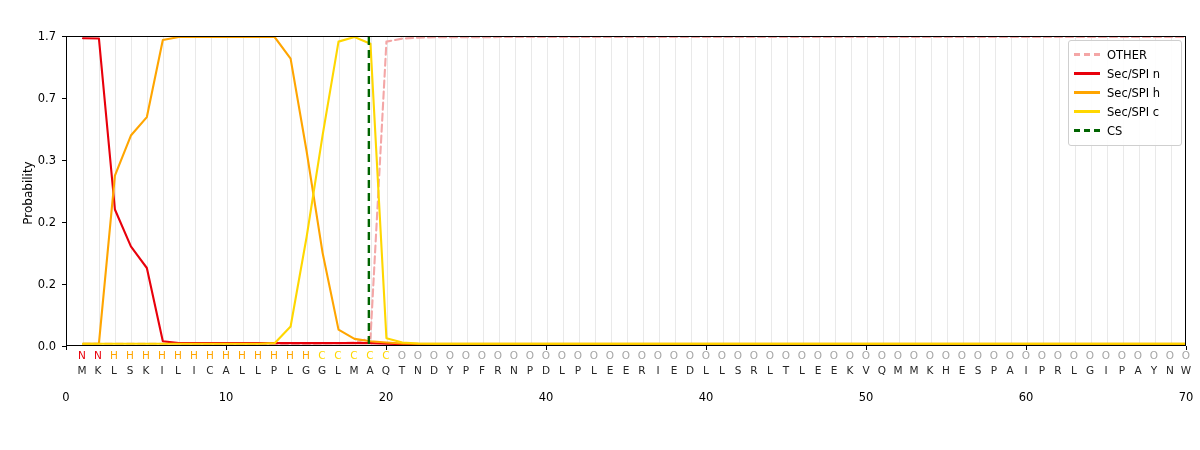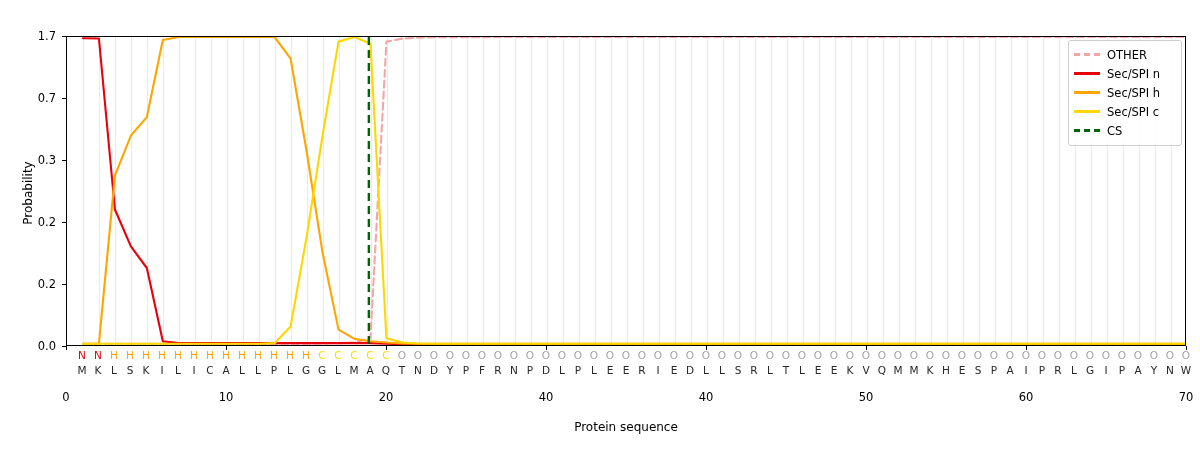--- a/index.html
+++ b/index.html
@@ -193,21 +193,20 @@
       <div class="xtick" style="left: 480px;">40</div>
       <div class="xtickmark" style="left: 640px;"></div>
       <div class="xtick" style="left: 640px;">40</div>
       <div class="xtickmark" style="left: 800px;"></div>
       <div class="xtick" style="left: 800px;">50</div>
       <div class="xtickmark" style="left: 960px;"></div>
       <div class="xtick" style="left: 960px;">60</div>
       <div class="xtickmark" style="left: 1120px;"></div>
       <div class="xtick" style="left: 1120px;">70</div>
     </div>
-  <div class="xaxis-title">Protein sequence</div>
 
   <div class="resrow" id="row-region">
       <span style="left: 16px; color: rgb(232, 0, 11);">N</span>
       <span style="left: 32px; color: rgb(232, 0, 11);">N</span>
       <span style="left: 48px; color: rgb(255, 165, 0);">H</span>
       <span style="left: 64px; color: rgb(255, 165, 0);">H</span>
       <span style="left: 80px; color: rgb(255, 165, 0);">H</span>
       <span style="left: 96px; color: rgb(255, 165, 0);">H</span>
       <span style="left: 112px; color: rgb(255, 165, 0);">H</span>
       <span style="left: 128px; color: rgb(255, 165, 0);">H</span>

